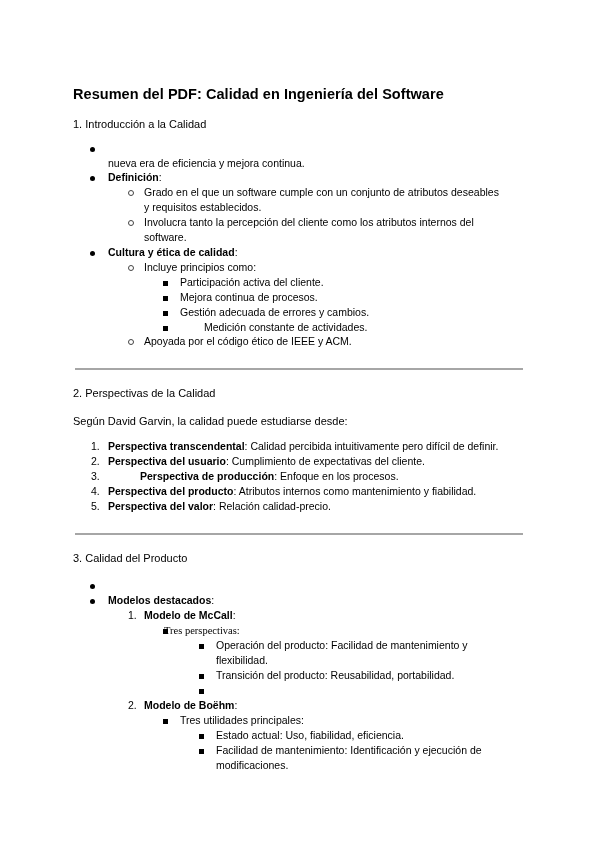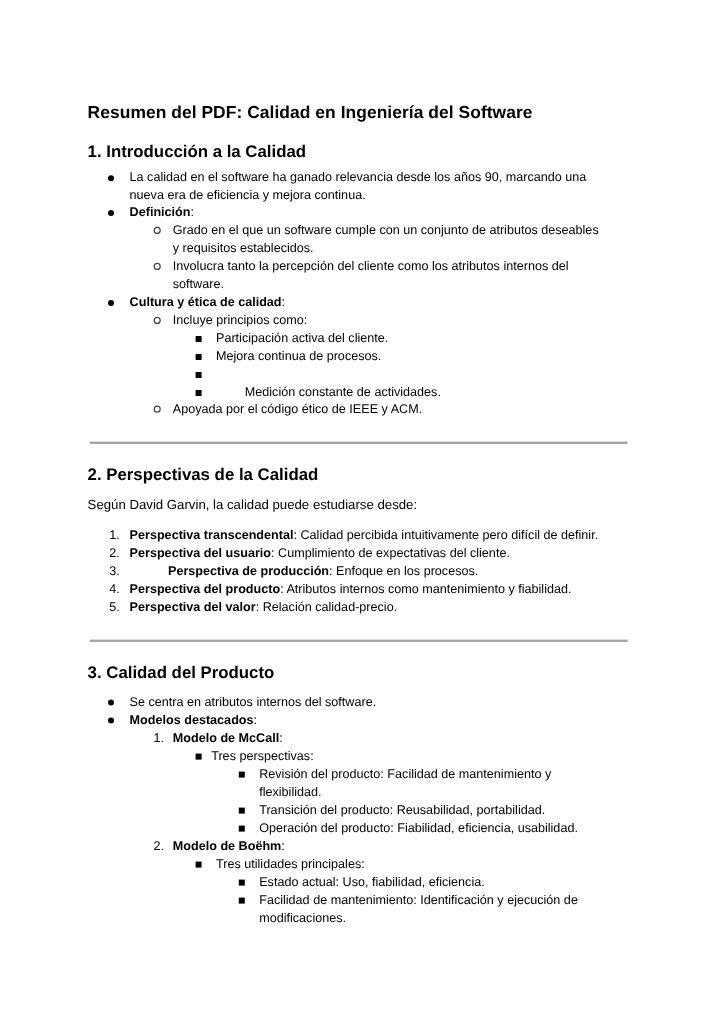--- a/index.html
+++ b/index.html
@@ -1,40 +1,39 @@
 <!DOCTYPE html>
 <html><head>
 <meta charset="utf-8">
 <style>
   html, body { margin: 0; padding: 0; background: #ffffff; }
   body { width: 600px; height: 848px; position: relative; overflow: hidden;
          font-family: "Liberation Sans", sans-serif; color: #000; }
   .page { position: absolute; left: 0; top: 0; width: 600px; height: 848px; }
   .title { position: absolute; left: 73px; top: 86px; font-size: 14.5px; font-weight: bold; letter-spacing: 0.05px; white-space: nowrap; }
-  .h2 { position: absolute; left: 73px; font-size: 14px; font-weight: bold; white-space: nowrap; }
+  .h2 { position: absolute; left: 73px; font-size: 11px; font-weight: normal; white-space: nowrap; }
   .p { position: absolute; left: 73px; font-size: 11px; white-space: nowrap; }
   .line { position: absolute; font-size: 10.5px; white-space: nowrap; line-height: 15px; }
   .line b { font-weight: bold; }
   .mk { position: absolute; font-size: 10.5px; line-height: 15px; }
   .dot::before { content: ""; display: inline-block; width: 5px; height: 5px; border-radius: 50%; background: #000; vertical-align: middle; }
   .circ::before { content: ""; display: inline-block; width: 4px; height: 4px; border-radius: 50%; border: 1px solid #444; vertical-align: middle; }
   .sq::before { content: ""; display: inline-block; width: 5px; height: 5px; background: #000; vertical-align: middle; }
   .rule { position: absolute; left: 75px; width: 448px; height: 2px; background: #a6a6a6; }
 </style>
 </head>
 <body>
 
 <div class="page">
 
   <div class="title">Resumen del PDF: Calidad en Ingeniería del Software</div>
 
   <div class="h2" style="top:118px;">1. Introducción a la Calidad</div>
 
   <span class="mk dot" style="left:90px; top:141px;"></span>
-  <div class="line" style="left:108px; top:141px;">La calidad en el software ha ganado relevancia desde los años 90, marcando una</div>
   <div class="line" style="left:108px; top:156px;">nueva era de eficiencia y mejora continua.</div>
 
   <span class="mk dot" style="left:90px; top:170px;"></span>
   <div class="line" style="left:108px; top:170px;"><b>Definición</b><span>:</span></div>
 
   <span class="mk circ" style="left:128px; top:185px;"></span>
   <div class="line" style="left:144px; top:185px;">Grado en el que un software cumple con un conjunto de atributos deseables</div>
   <div class="line" style="left:144px; top:200px;">y requisitos establecidos.</div>
 
   <span class="mk circ" style="left:128px; top:215px;"></span>
@@ -45,20 +44,21 @@
   <div class="line" style="left:108px; top:245px;"><b>Cultura y ética de calidad</b><span>:</span></div>
 
   <span class="mk circ" style="left:128px; top:260px;"></span>
   <div class="line" style="left:144px; top:260px;">Incluye principios como:</div>
 
   <span class="mk sq" style="left:163px; top:275px;"></span>
   <div class="line" style="left:180px; top:275px;">Participación activa del cliente.</div>
   <span class="mk sq" style="left:163px; top:290px;"></span>
   <div class="line" style="left:180px; top:290px;">Mejora continua de procesos.</div>
   <span class="mk sq" style="left:163px; top:305px;"></span>
+  <div class="line" style="left:180px; top:305px;">Gestión adecuada de errores y cambios.</div>
   <span class="mk sq" style="left:163px; top:320px;"></span>
   <div class="line" style="left:180px; top:320px;padding-left:24px;">Medición constante de actividades.</div>
 
   <span class="mk circ" style="left:128px; top:334px;"></span>
   <div class="line" style="left:144px; top:334px;">Apoyada por el código ético de IEEE y ACM.</div>
 
   <div class="rule" style="top:368px;"></div>
 
   <div class="h2" style="top:387px;">2. Perspectivas de la Calidad</div>
   <div class="p" style="top:415px;">Según David Garvin, la calidad puede estudiarse desde:</div>
@@ -76,40 +76,38 @@
   <div class="line" style="left:108px; top:484px;"><b>Perspectiva del producto</b><span>: Atributos internos como mantenimiento y fiabilidad.</span></div>
 
   <div class="line" style="left:91px; top:499px;">5.</div>
   <div class="line" style="left:108px; top:499px;"><b>Perspectiva del valor</b><span>: Relación calidad-precio.</span></div>
 
   <div class="rule" style="top:533px;"></div>
 
   <div class="h2" style="top:552px;">3. Calidad del Producto</div>
 
   <span class="mk dot" style="left:90px; top:578px;"></span>
-  <div class="line" style="left:108px; top:578px;">Se centra en atributos internos del software.</div>
 
   <span class="mk dot" style="left:90px; top:593px;"></span>
   <div class="line" style="left:108px; top:593px;"><b>Modelos destacados</b><span>:</span></div>
 
   <div class="line" style="left:128px; top:608px;">1.</div>
   <div class="line" style="left:144px; top:608px;"><b>Modelo de McCall</b><span>:</span></div>
 
   <span class="mk sq" style="left:163px; top:623px;"></span>
-  <div class="line" style="left:176px; top:623px;">Tres perspectivas:</div>
+  <div class="line" style="left:164px; top:623px;font-family:Liberation Serif, serif;">Tres perspectivas:</div>
 
   <span class="mk sq" style="left:199px; top:638px;"></span>
-  <div class="line" style="left:216px; top:638px;">Revisión del producto: Facilidad de mantenimiento y</div>
+  <div class="line" style="left:216px; top:638px;">Operación del producto: Facilidad de mantenimiento y</div>
   <div class="line" style="left:216px; top:653px;">flexibilidad.</div>
 
   <span class="mk sq" style="left:199px; top:668px;"></span>
   <div class="line" style="left:216px; top:668px;">Transición del producto: Reusabilidad, portabilidad.</div>
 
   <span class="mk sq" style="left:199px; top:683px;"></span>
-  <div class="line" style="left:216px; top:683px;">Operación del producto: Fiabilidad, eficiencia, usabilidad.</div>
 
   <div class="line" style="left:128px; top:698px;">2.</div>
   <div class="line" style="left:144px; top:698px;"><b>Modelo de Boëhm</b><span>:</span></div>
 
   <span class="mk sq" style="left:163px; top:713px;"></span>
   <div class="line" style="left:180px; top:713px;">Tres utilidades principales:</div>
 
   <span class="mk sq" style="left:199px; top:728px;"></span>
   <div class="line" style="left:216px; top:728px;">Estado actual: Uso, fiabilidad, eficiencia.</div>
 

